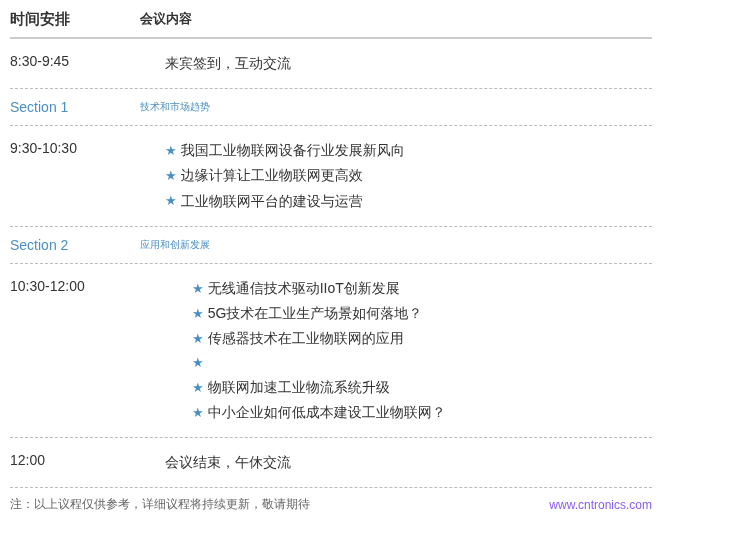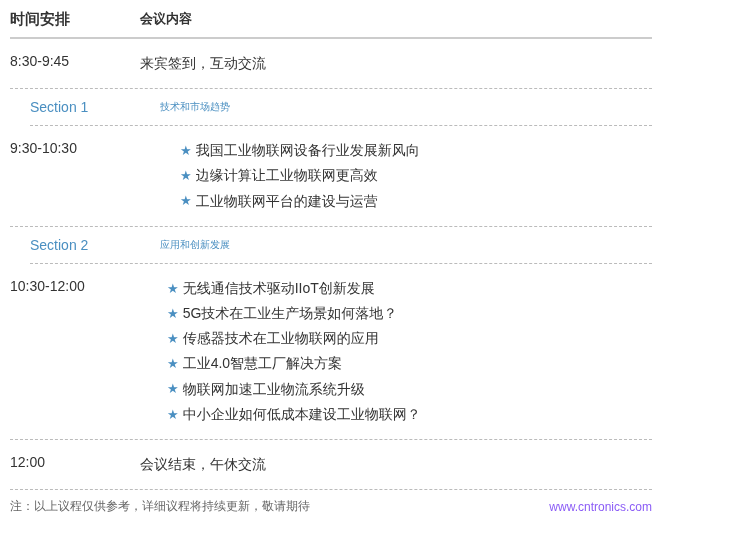--- a/index.html
+++ b/index.html
@@ -36,21 +36,20 @@
       display: flex;
       border-bottom: 1px dashed #bbb;
       padding: 12px 0;
       align-items: center;
     }
     .section-row {
       display: flex;
       border-bottom: 1px dashed #bbb;
       padding: 10px 0;
       align-items: center;
-      margin-left: 20px;
     }
     .section-label {
       width: 130px;
       min-width: 130px;
       color: #4a8fc1;
       font-size: 14px;
     }
     .section-title {
       flex: 1;
       color: #4a8fc1;
@@ -62,20 +61,21 @@
       color: #333;
       font-size: 14px;
       align-self: flex-start;
       padding-top: 2px;
     }
     .content-cell {
       flex: 1;
       color: #333;
       font-size: 14px;
       line-height: 1.8;
+      margin-left: 25px;
     }
     .star-item {
       display: flex;
       align-items: center;
       gap: 4px;
     }
     .star {
       color: #4a8fc1;
       font-size: 13px;
     }
@@ -111,21 +111,21 @@
   <div class="data-row">
     <div class="time-cell">8:30-9:45</div>
     <div class="content-cell">来宾签到，互动交流</div>
   </div>
 
   <div class="section-row">
     <div class="section-label">Section 1</div>
     <div class="section-title">技术和市场趋势</div>
   </div>
 
-  <div class="data-row" style="align-items:flex-start;gap:40px;">
+  <div class="data-row" style="align-items:flex-start;">
     <div class="time-cell">9:30-10:30</div>
     <div class="content-cell">
       <div class="star-item">
         <span class="star">★</span>
         <span>我国工业物联网设备行业发展新风向</span>
       </div>
       <div class="star-item">
         <span class="star">★</span>
         <span>边缘计算让工业物联网更高效</span>
       </div>
@@ -151,21 +151,20 @@
       <div class="star-item">
         <span class="star">★</span>
         <span>5G技术在工业生产场景如何落地？</span>
       </div>
       <div class="star-item">
         <span class="star">★</span>
         <span>传感器技术在工业物联网的应用</span>
       </div>
       <div class="star-item">
         <span class="star">★</span>
-        <span>工业4.0智慧工厂解决方案</span>
       </div>
       <div class="star-item">
         <span class="star">★</span>
         <span>物联网加速工业物流系统升级</span>
       </div>
       <div class="star-item">
         <span class="star">★</span>
         <span>中小企业如何低成本建设工业物联网？</span>
       </div>
     </div>

